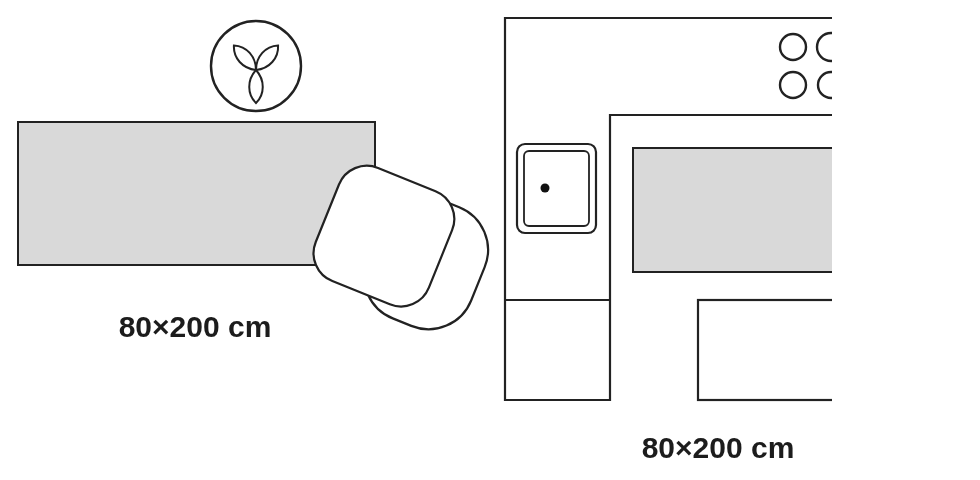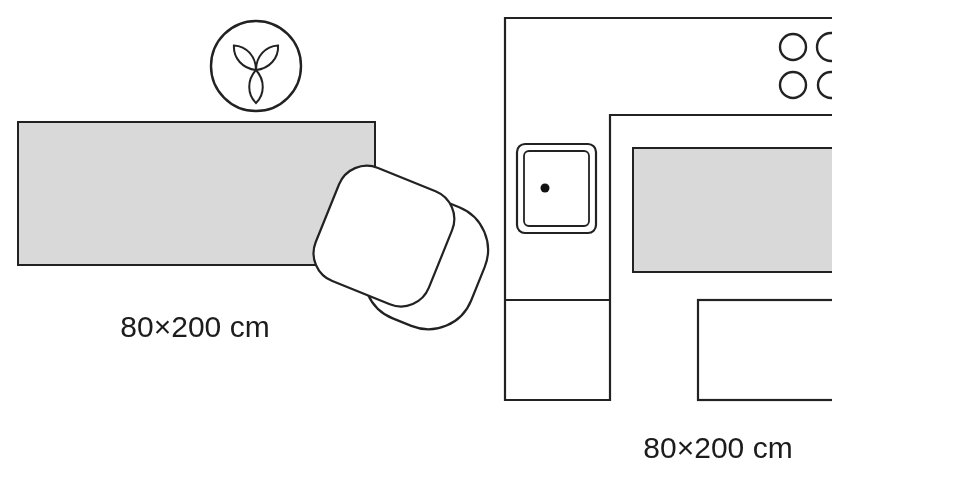--- a/index.html
+++ b/index.html
@@ -7,20 +7,21 @@
     padding: 0;
     background: #ffffff;
   }
   .canvas {
     position: relative;
     width: 832px;
     height: 480px;
     background: #ffffff;
     overflow: hidden;
     font-family: "Liberation Sans", sans-serif;
+    font-weight: bold;
   }
   svg { display: block; }
   text {
     font-family: "Liberation Sans", sans-serif;
     fill: #1c1c1c;
   }
 </style>
 </head>
 <body>
 

